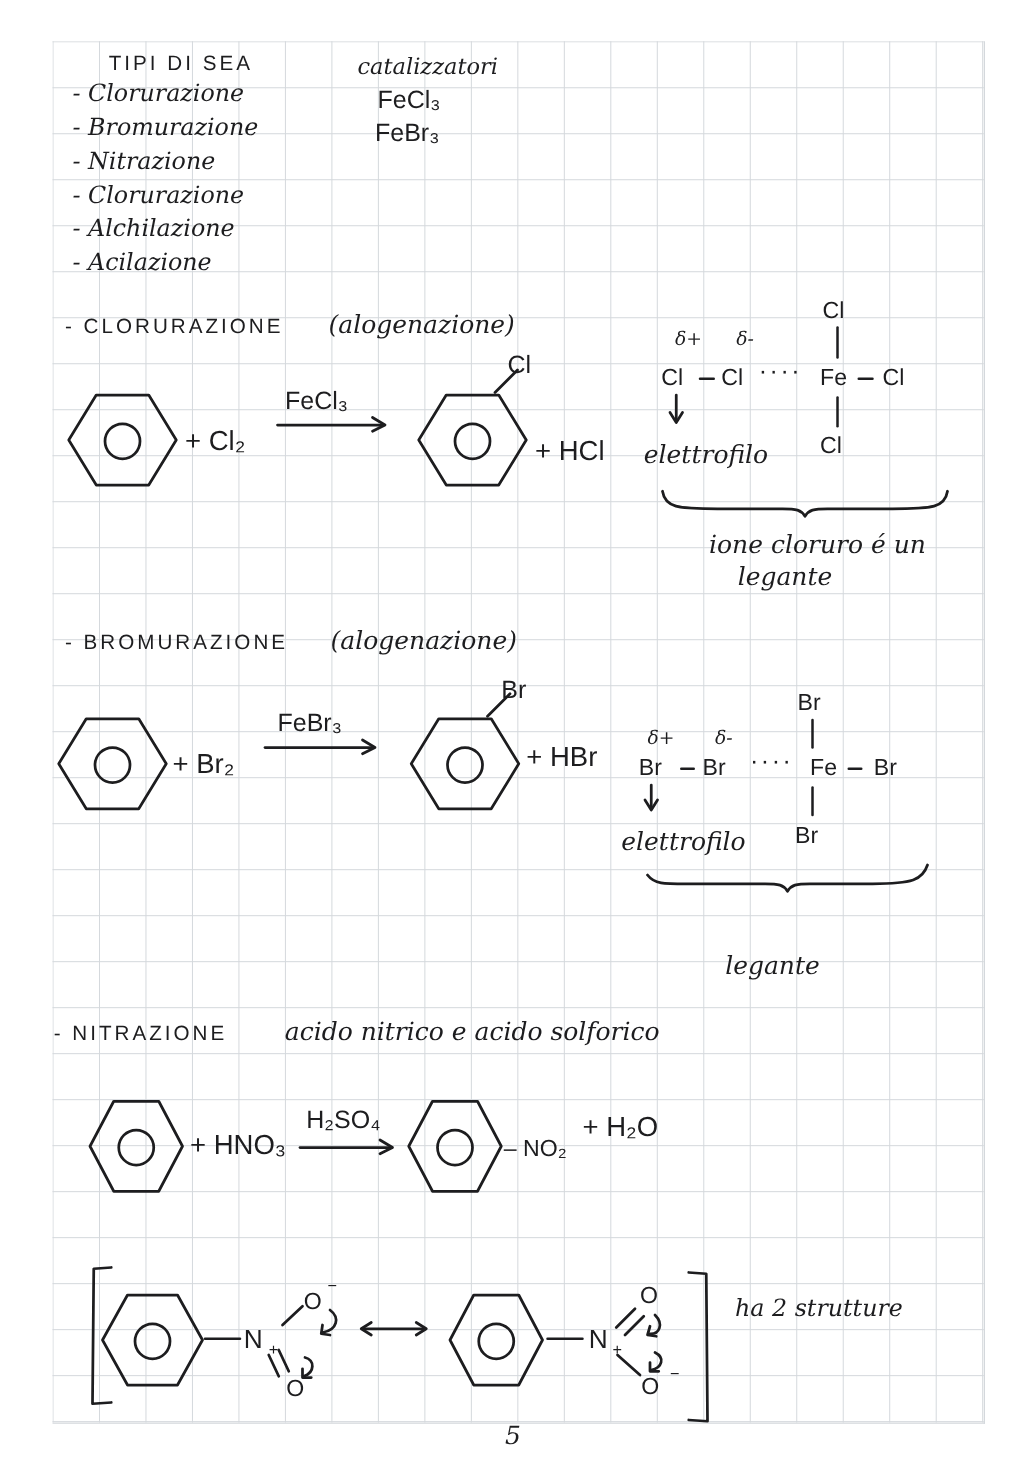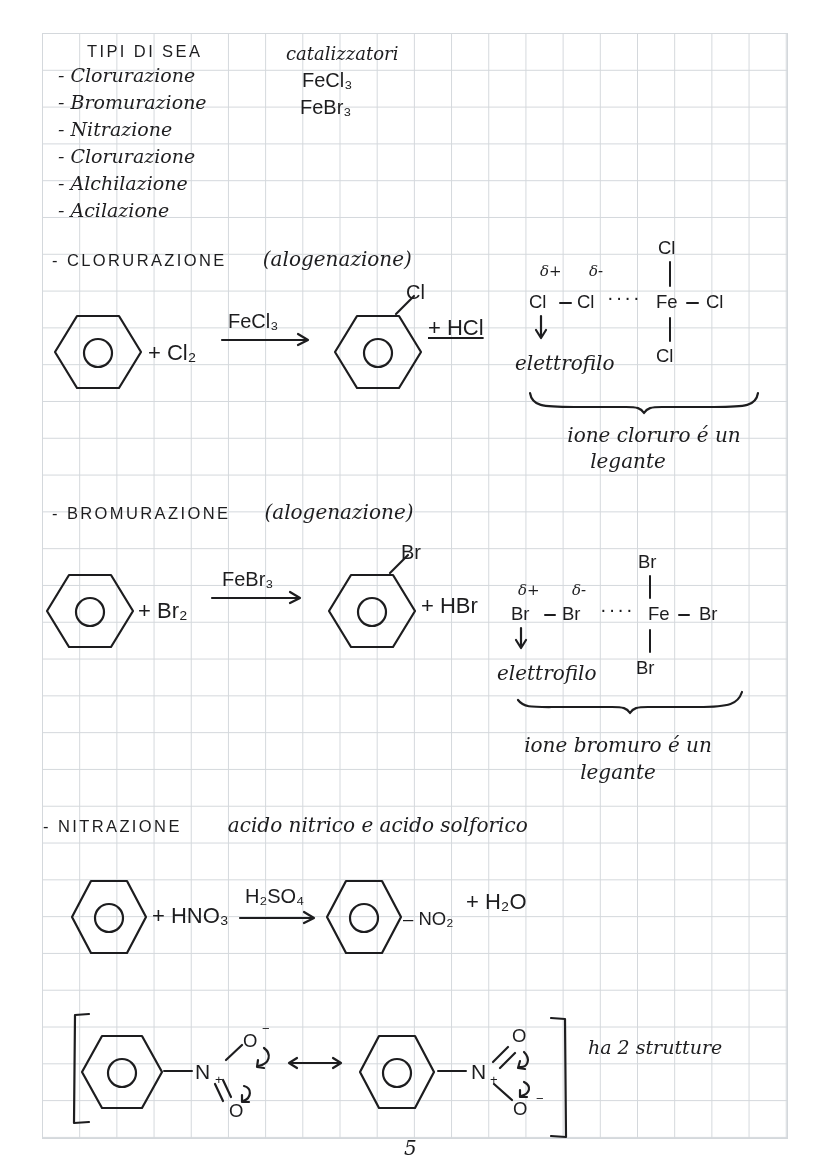--- a/index.html
+++ b/index.html
@@ -72,21 +72,21 @@
       <polyline points="78,4 88,10 78,15"></polyline>
   </svg>
   <svg class="abs stroke" style="left:333px; top:312px;" width="90" height="80" viewBox="0 0 90 80">
     <polygon points="2,40 24,4 66,4 88,40 66,76 24,76"></polygon>
       <circle cx="45" cy="41" r="14"></circle>
   </svg>
   <svg class="abs stroke" style="left:394px; top:292px;" width="24" height="24" viewBox="0 0 24 24">
     <line x1="2" y1="22" x2="20" y2="4"></line>
   </svg>
   <span class="abs t-formula-sm" style="left:406px; top:281px;">Cl</span>
-  <span class="abs t-formula" style="left:428px; top:315px;text-decoration:underline;">+ HCl</span>
+  <span class="abs t-formula" style="left:428px; top:348px;">+ HCl</span>
 
   <span class="abs t-delta" style="left:540px; top:262px;">δ+</span>
   <span class="abs t-delta" style="left:589px; top:262px;">δ-</span>
   <span class="abs t-atom" style="left:529px; top:291px;">Cl</span>
   <div class="bond" style="left:559px; top:302px; width:13px;"></div>
   <span class="abs t-atom" style="left:577px; top:291px;">Cl</span>
   <span class="abs dots" style="left:607px; top:286px;">····</span>
   <span class="abs t-atom" style="left:658px; top:237px;">Cl</span>
   <div class="vbond" style="left:669px; top:261px; height:26px;"></div>
   <span class="abs t-atom" style="left:656px; top:291px;">Fe</span>
@@ -144,21 +144,20 @@
   <div class="vbond" style="left:649px; top:629px; height:24px;"></div>
   <span class="abs t-atom" style="left:636px; top:657px;">Br</span>
   <svg class="abs stroke" style="left:514px; top:626px;" width="14" height="28" viewBox="0 0 14 28">
     <line x1="7" y1="2" x2="7" y2="20"></line>
       <polyline points="2,14 7,22 12,14"></polyline>
   </svg>
   <span class="abs t-cursive-sm" style="left:497px; top:661px;">elettrofilo</span>
   <svg class="abs stroke" style="left:516px; top:688px;" width="228" height="28" viewBox="0 0 228 28">
     <path d="M2,12 C8,20 16,19 44,19 L96,19 C107,19 111,20 114,25 C117,20 121,19 132,19 L182,19 C214,19 222,16 226,4"></path>
   </svg>
-  <div class="abs t-cursive-sm center" style="left:508px; top:733px; width:220px;">ione bromuro é un</div>
   <div class="abs t-cursive-sm center" style="left:508px; top:760px; width:220px;">legante</div>
 
   <div class="abs hdr-row" style="left:43px; top:813px; gap:46px;">
     <span class="t-head">- NITRAZIONE</span>
     <span class="t-cursive" style="font-size:20px;">acido nitrico e acido solforico</span>
   </div>
 
   <svg class="abs stroke" style="left:70px; top:877px;" width="78" height="80" viewBox="0 0 78 80">
     <polygon points="2,40 21,4 57,4 76,40 57,76 21,76"></polygon>
       <circle cx="39" cy="41" r="14"></circle>

